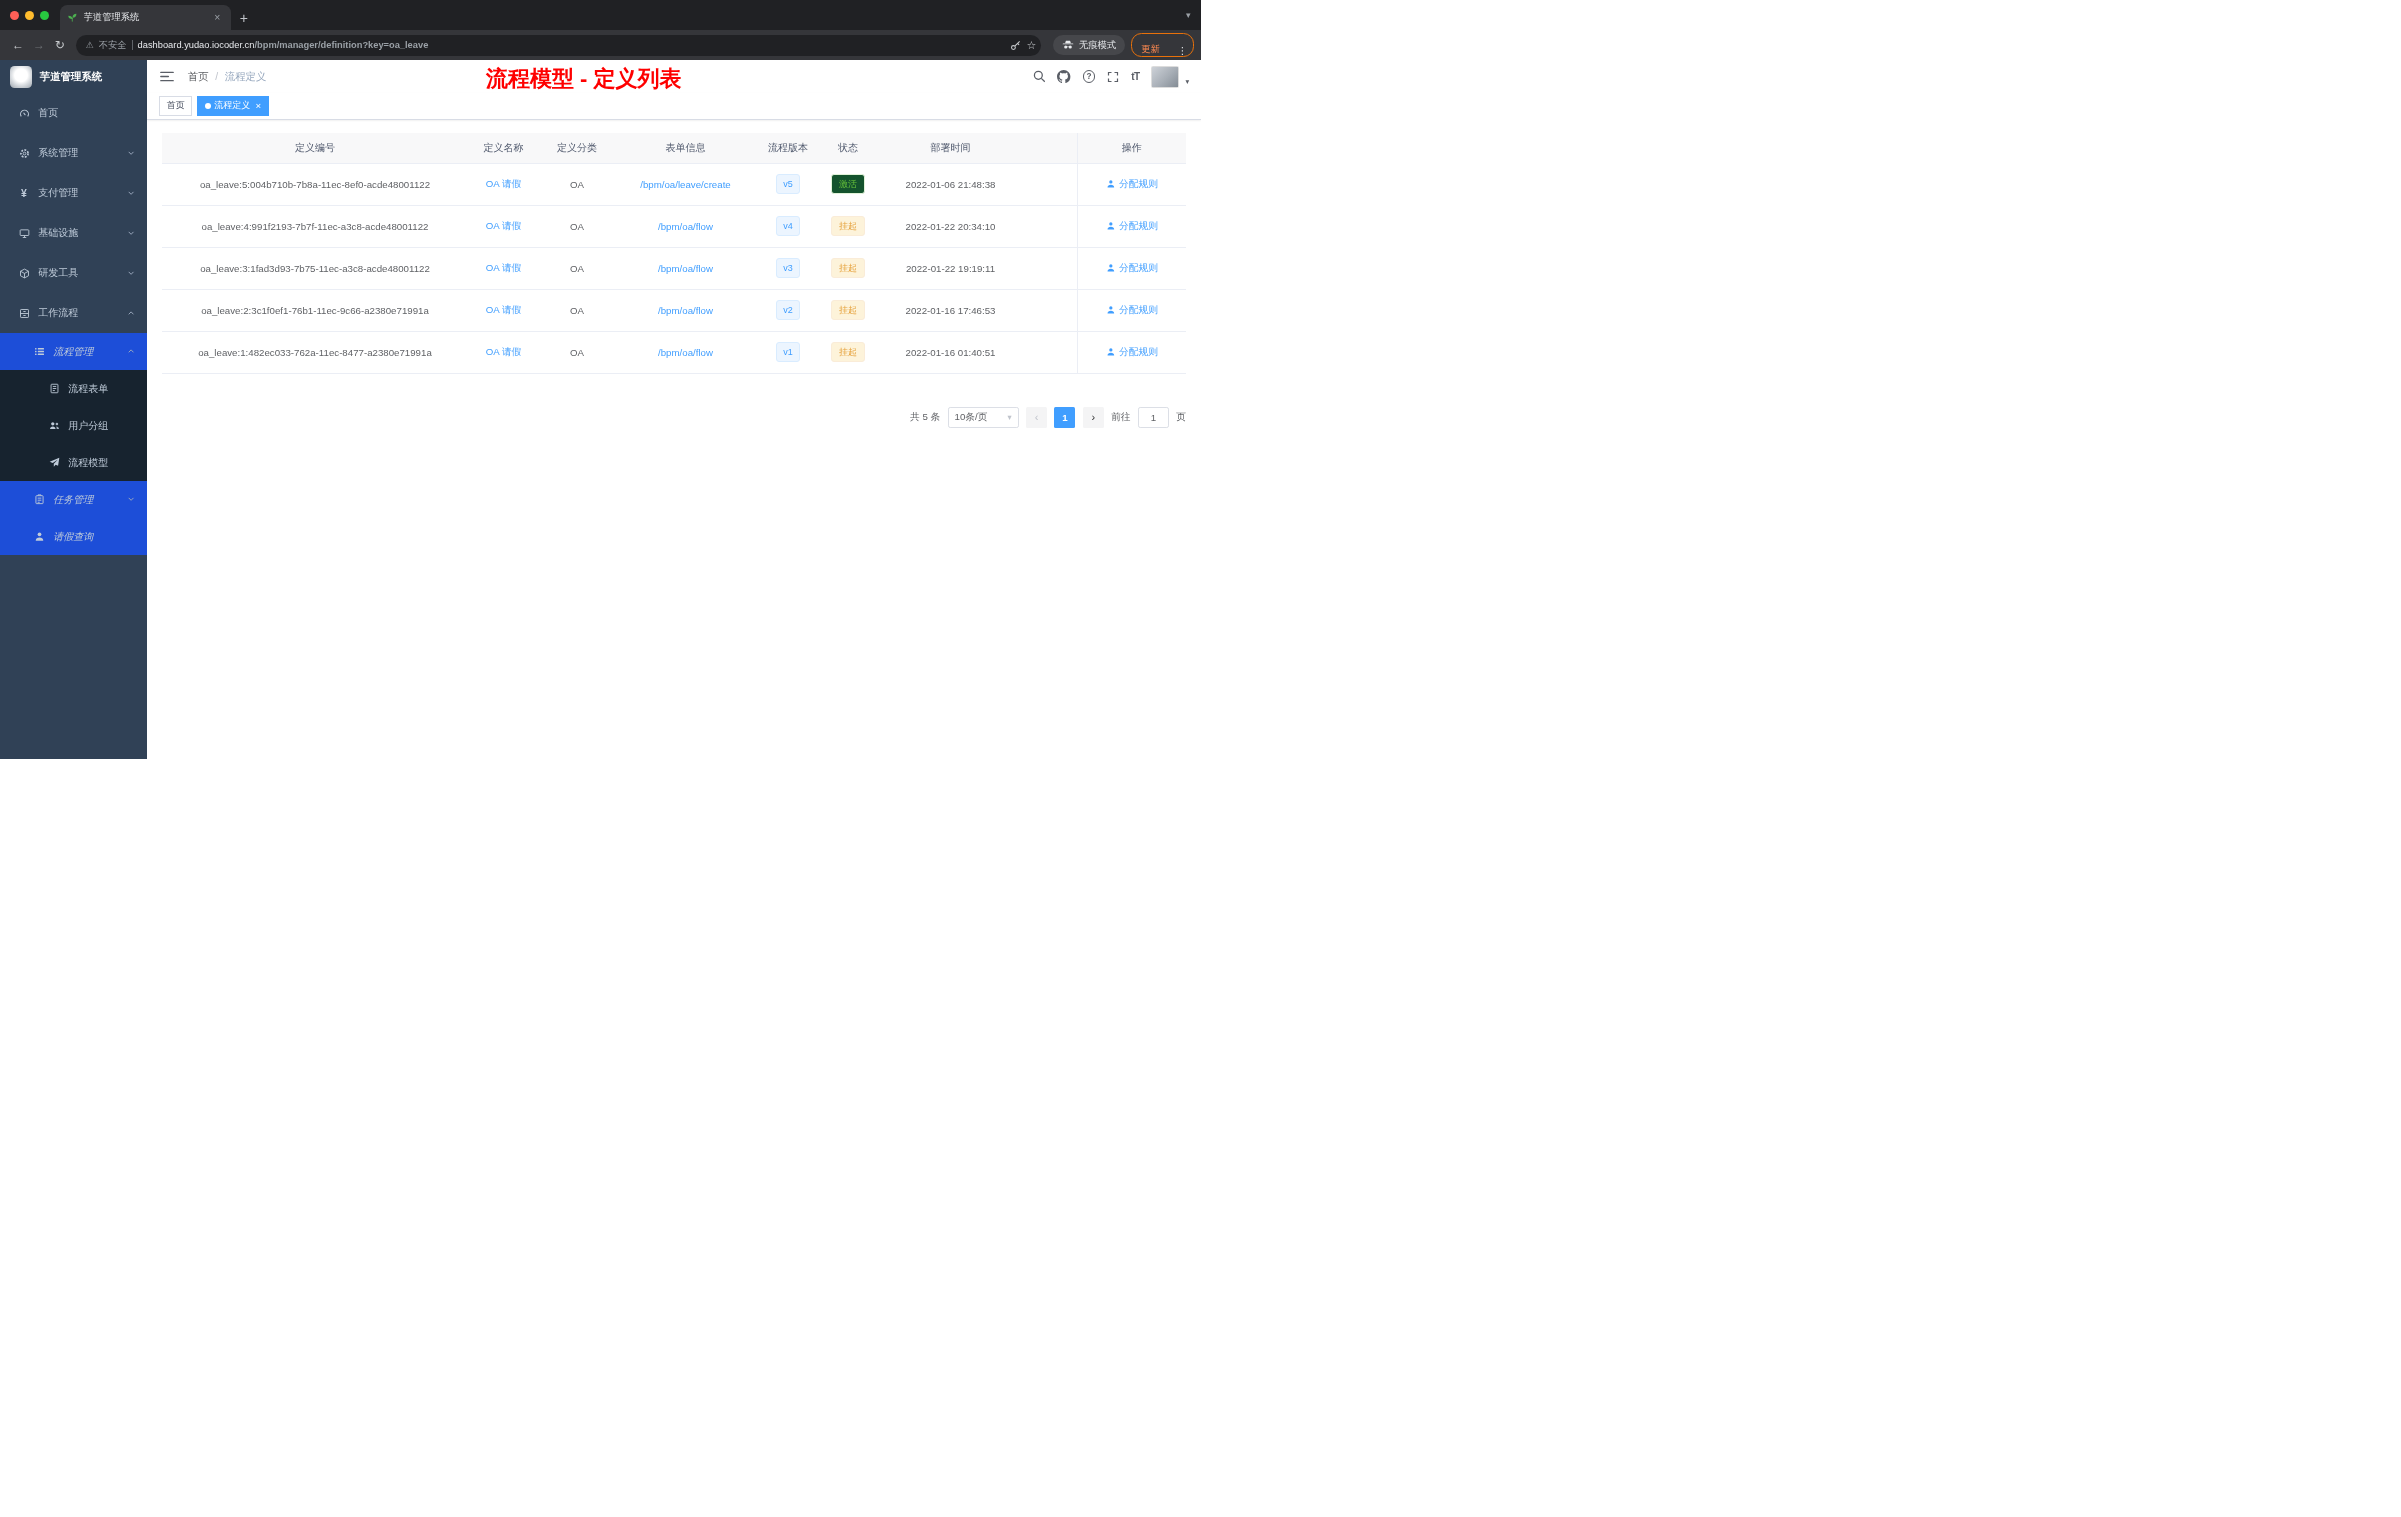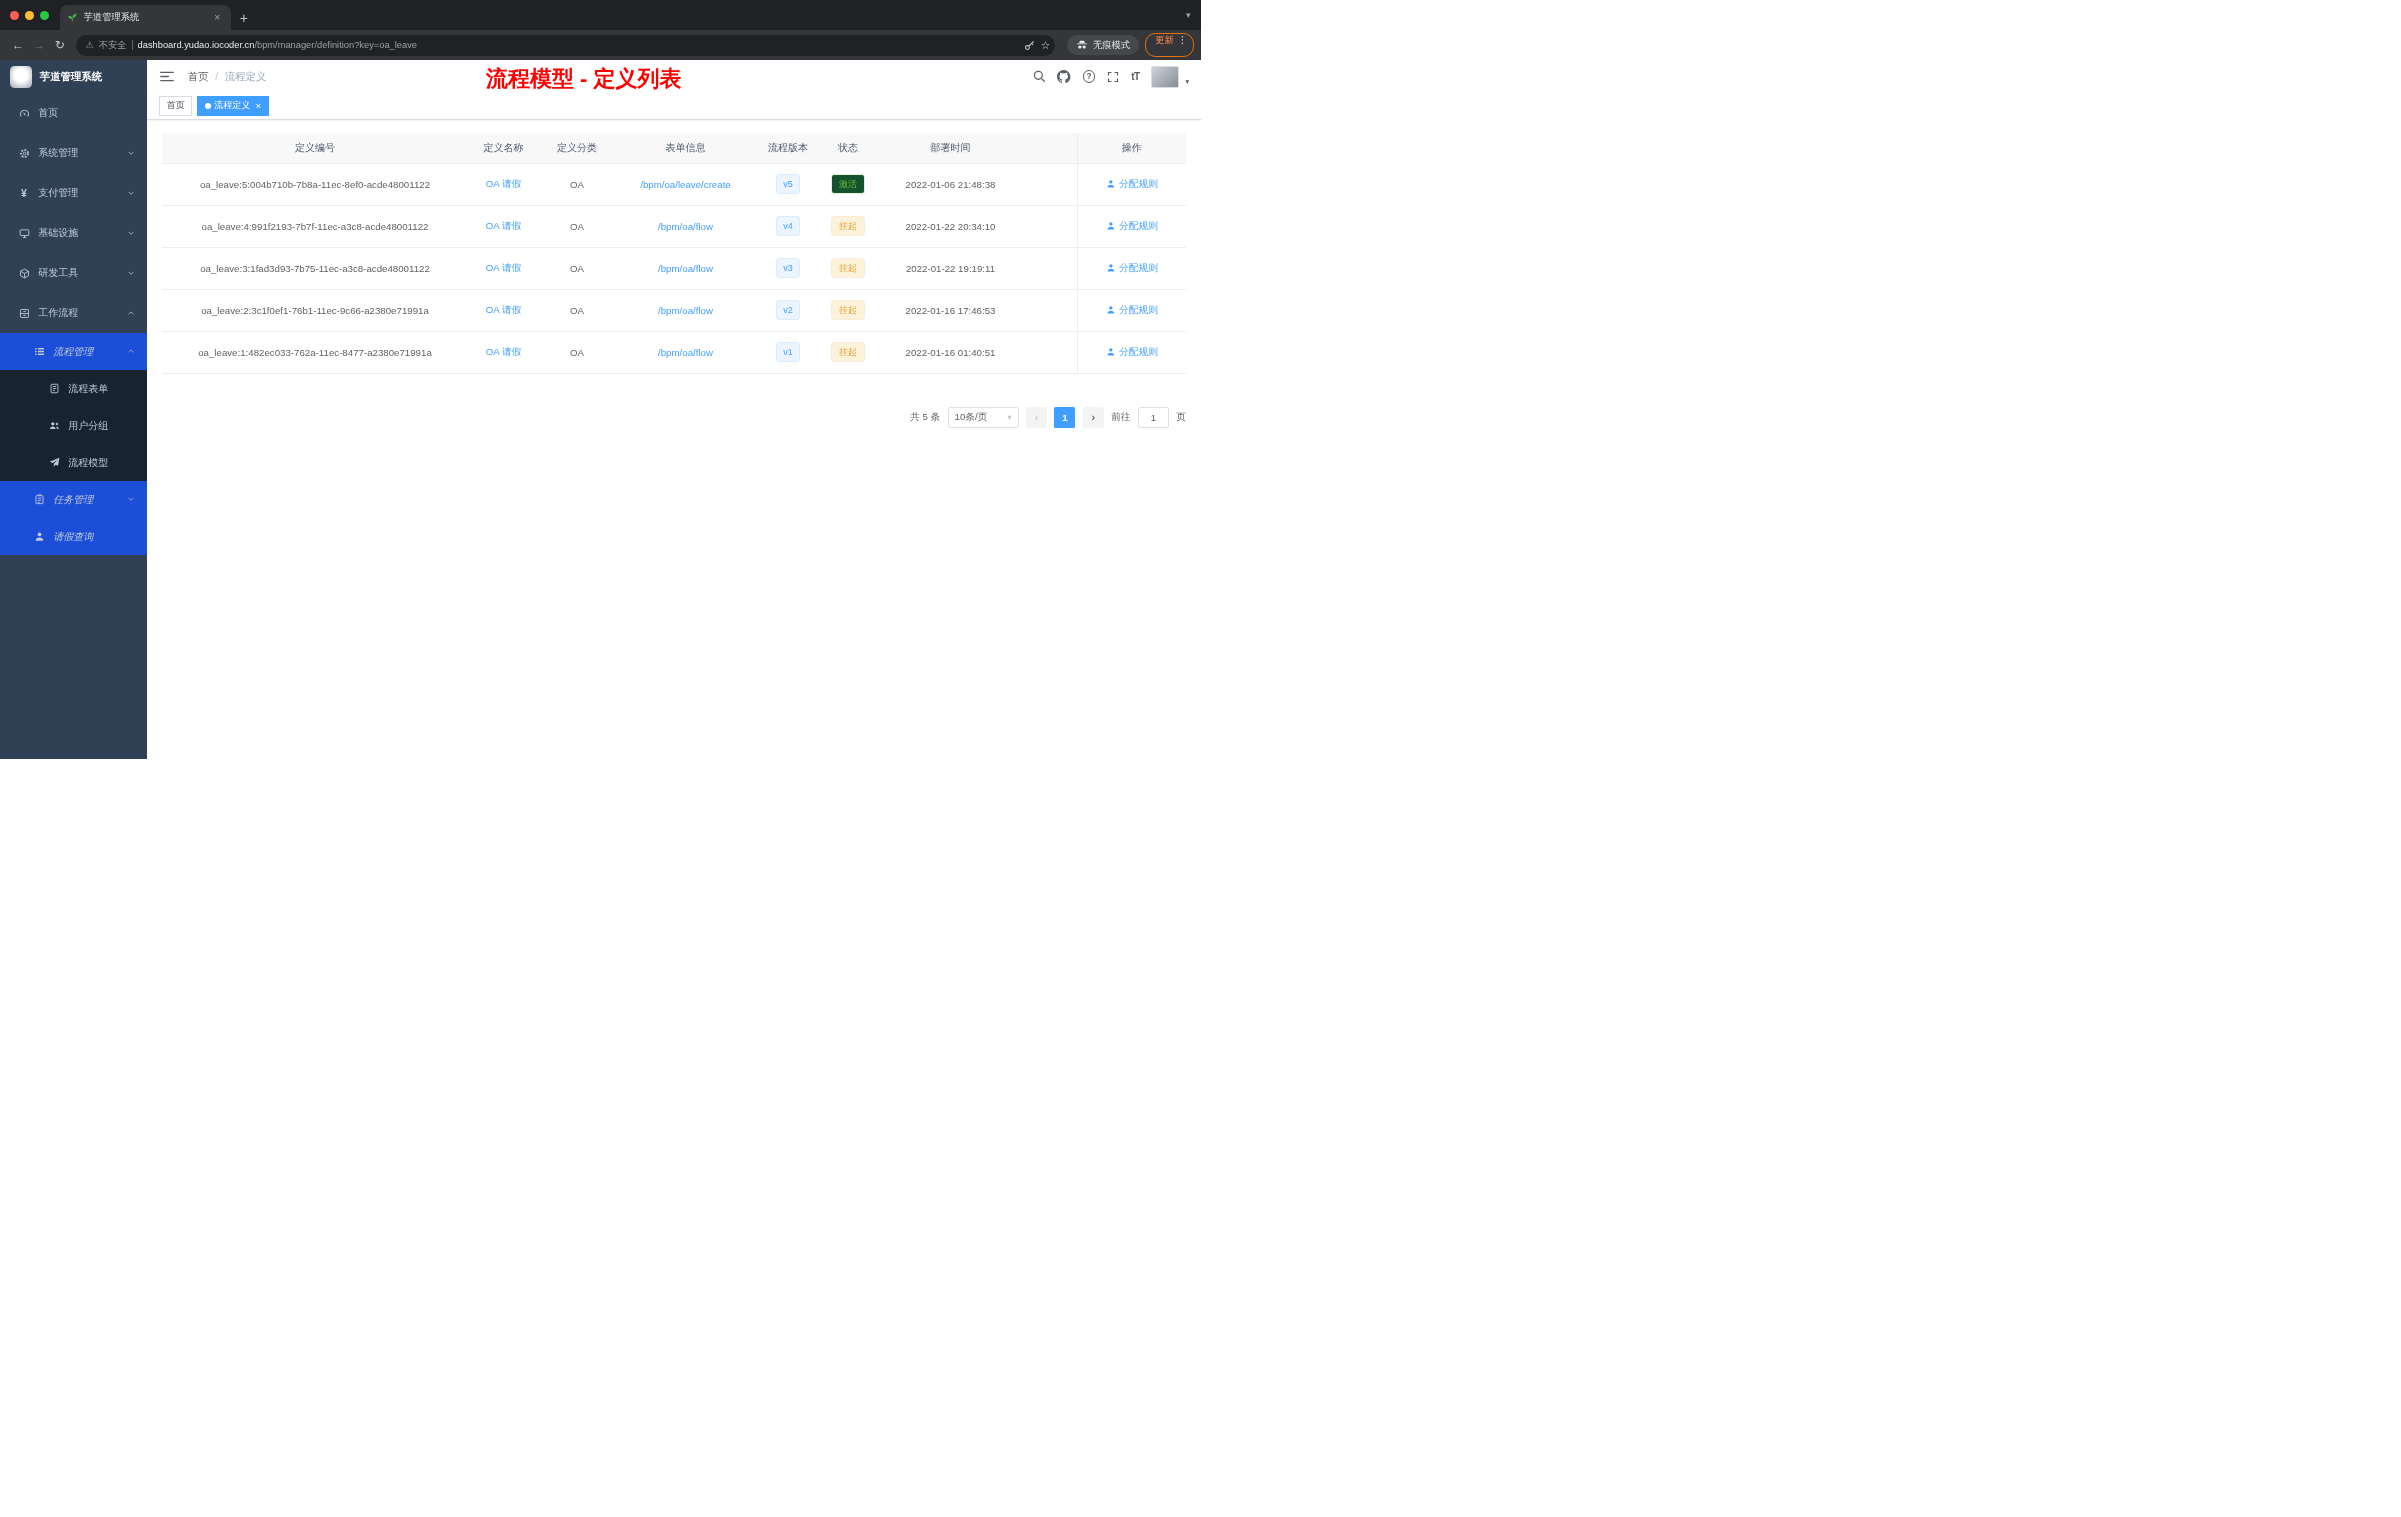--- a/index.html
+++ b/index.html
@@ -20,27 +20,27 @@
 
   .toolbar { height:30px; background:#35363a; display:flex; align-items:center; padding:0 7.4px; }
   .navbtn { width:21px; height:21px; border-radius:50%; display:flex; align-items:center; justify-content:center;
     color:#c7cacd; font-size:12px; cursor:pointer; }
   .navbtn.dim { color:#6e7175; }
   .urlbar { flex:1; height:21px; background:#202124; border-radius:10.4px; margin:0 6px;
     display:flex; align-items:center; gap:5.2px; padding:0 4.5px 0 9px; font-size:9.3px; color:#9aa0a6; cursor:text; }
   .warn { font-size:9px; color:#9aa0a6; }
   .udiv { width:0.7px; height:10.4px; background:#5f6368; }
   .host { color:#e8eaed; }
-  .path { color:#9aa0a6; }
+  .path { color:#9aa0a6;font-weight:bold; }
   .urlspacer { flex:1; }
   .ubtn { color:#c7cacd; display:flex; align-items:center; cursor:pointer; }
   .star { font-size:11px; }
   .incog { display:flex; align-items:center; gap:5.2px; color:#e8eaed; font-size:9.3px;
     background:#46474b; border-radius:10.4px; height:20px; padding:0 9px; margin:0 6px; }
-  .update-pill { display:flex; align-items:flex-start; gap:4px; border:1.1px solid #e8710a; border-radius:10.4px;
+  .update-pill { display:flex; align-items:flex-end; gap:18px; border:1.1px solid #e8710a; border-radius:10.4px;
     height:24px; padding:0 5.2px 0 9px; cursor:pointer; }
   .update-label { color:#ff8a50; font-size:9.3px; }
   .more-dots { color:#e8eaed; font-size:9.7px; }
 
   
   .app { display:flex; height:699px; }
   .sidebar { width:147px; flex-shrink:0; background:#304156; color:#bfcbd9; font-size:10px; }
   .logo { height:33px; display:flex; align-items:center; gap:7.4px; padding:0 10.4px; }
   .logo-img { width:22px; height:22px; border-radius:4.5px; flex-shrink:0;
     background:radial-gradient(circle at 50% 42%, #ffffff 0 38%, #d6dade 62%, #9aa2ab 100%); }

